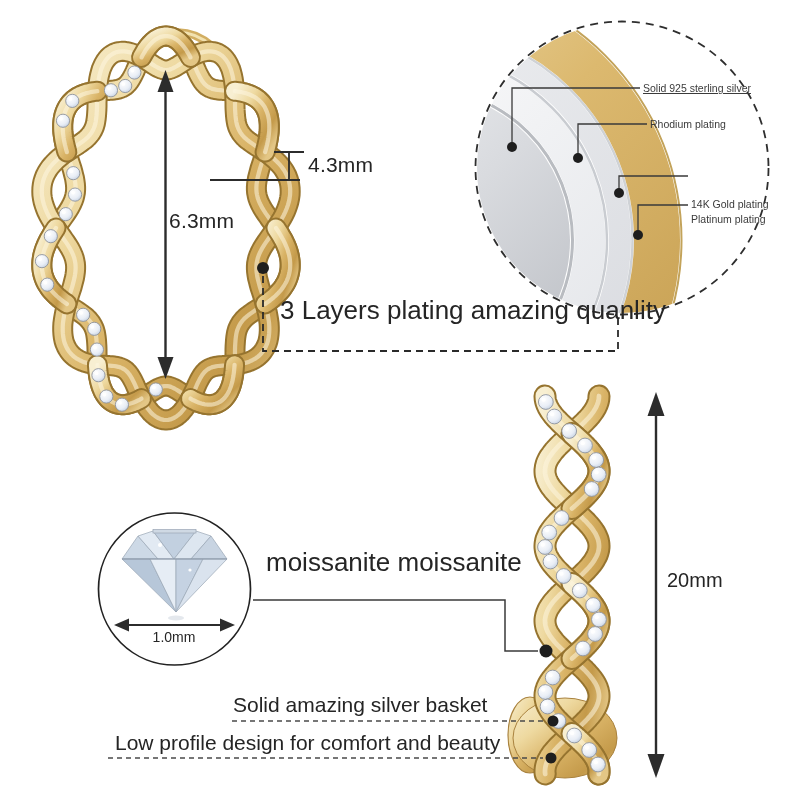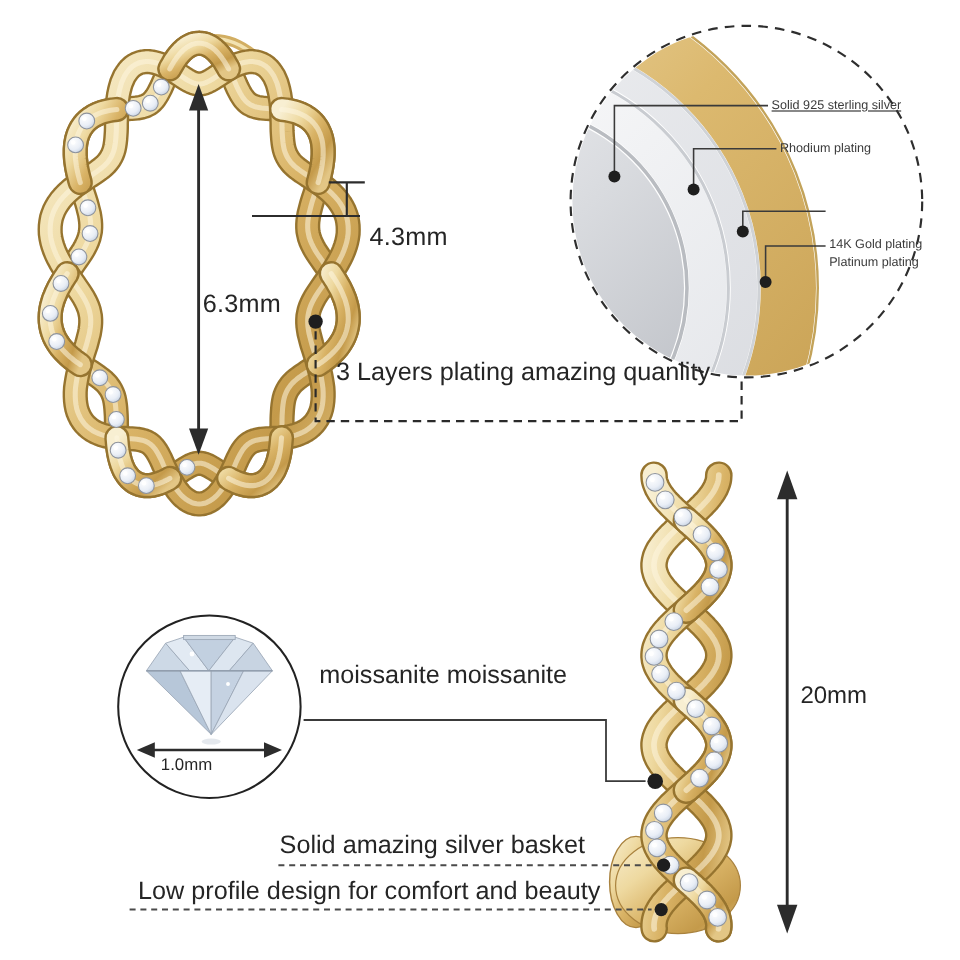--- a/index.html
+++ b/index.html
@@ -1,25 +1,25 @@
 <!DOCTYPE html>
 <html><head>
 <meta charset="utf-8">
 <style>
   html,body{margin:0;padding:0;background:#ffffff;}
   .stage{position:relative;width:800px;height:800px;background:#ffffff;overflow:hidden;
          font-family:"Liberation Sans",sans-serif;color:#252525;}
   .stage svg{position:absolute;left:0;top:0;}
   .label{position:absolute;white-space:nowrap;color:#252525;}
-  .meas{font-size:21px;font-weight:500;letter-spacing:.2px;margin-top:33px;}
+  .meas{font-size:21px;font-weight:500;letter-spacing:.2px;}
   .meas-big{font-size:20px;font-weight:500;}
-  .cap{font-size:21px;line-height:23px;font-weight:500;}
+  .cap{font-size:26px;line-height:23px;font-weight:500;}
   .small-lbl{font-size:10.5px;color:#3b3b3b;font-weight:400;}
   .foot{font-size:21px;font-weight:500;}
-  .center{text-align:left;}
+  .center{text-align:center;}
 </style>
 </head>
 <body>
 
 <div class="stage">
 
 <svg id="art" width="800" height="800" viewBox="0 0 800 800">
   <defs>
     <linearGradient id="goldGrad" x1="0" y1="0" x2="1" y2="1">
       <stop offset="0" stop-color="#f8efd2"></stop>

